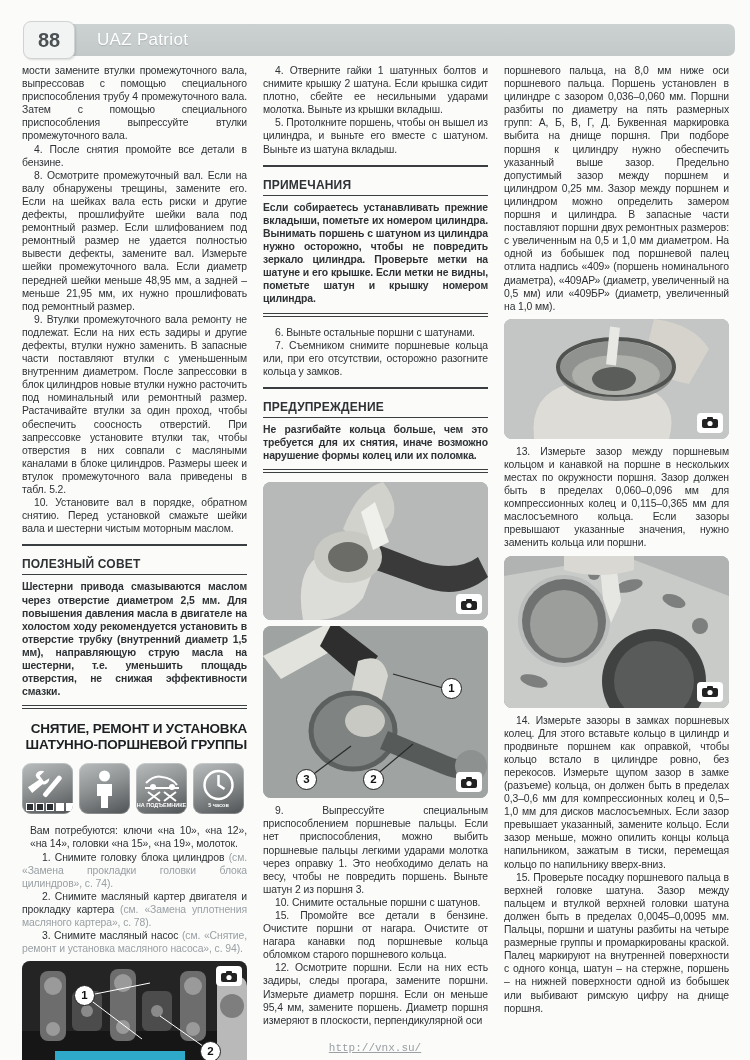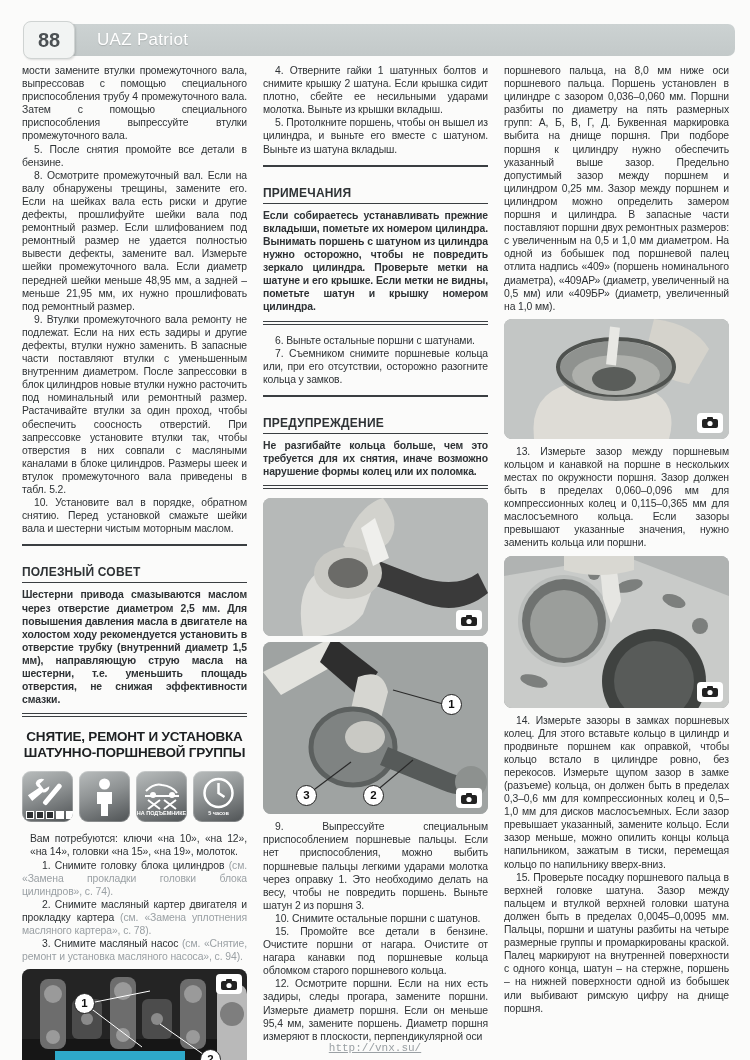--- a/index.html
+++ b/index.html
@@ -21,27 +21,27 @@
   
   .columns { position:absolute; left:22px; top:64px; width:708px; display:flex; gap:16px; }
   .col { width:225px; color:#2e3235; font-size:10.4px; line-height:13.1px; text-align:justify; letter-spacing:-0.1px; }
   .col p { text-indent:12px; }
   .col p.noindent { text-indent:0; }
   .ref { color:#9aa0a4; }
   .b { font-weight:normal;margin-left:8px; }
 
   
   .infobox { margin:9px 0 9px 0; border-top:2px solid #3a3e41; border-bottom:4px double #3a3e41; }
-  .infobox .ib-title { font-size:12px; font-weight:bold; letter-spacing:.2px; padding:20px 0 3px 0;
+  .infobox .ib-title { font-size:12px; font-weight:bold; letter-spacing:.2px; padding:12px 0 3px 0;
                        border-bottom:1.5px solid #3a3e41; text-align:left; }
   .infobox .ib-body { font-weight:bold; padding:5px 0 7px 0; text-indent:0 !important; }
 
   
   .section-title { font-size:13.5px; font-weight:bold; line-height:16px; margin:12px 0 10px 0;
-                   text-align:center; color:#1d2022; letter-spacing:-0.2px; }
+                   text-align:right; color:#1d2022; letter-spacing:-0.2px; }
 
   
   .icons-row { display:flex; gap:6px; margin:2px 0 10px 0; }
   .job-icon { position:relative; width:51px; height:51px; border-radius:9px;
               background:linear-gradient(160deg,#b9bdbd 0%,#8e9293 45%,#4e5254 100%);
               overflow:hidden; box-shadow:inset 0 0 0 1px rgba(255,255,255,.25); }
   .job-icon svg { position:absolute; inset:0; }
   .job-label { position:absolute; left:0; right:0; bottom:2px; text-align:center;
                color:#fff; font-size:5.5px; font-weight:bold; letter-spacing:0; }
   .diff-squares { position:absolute; left:4px; bottom:3px; display:flex; gap:2px; }
@@ -70,21 +70,21 @@
 
   <div class="header">
     <div class="pagenum-box">88</div>
     <div class="header-title">UAZ Patriot</div>
   </div>
 
   <div class="columns">
 
     <div class="col">
       <p class="noindent">мости замените втулки промежуточного вала, выпрессовав с помощью специального приспособления трубу 4 промежуточного вала. Затем с помощью специального приспособления выпрессуйте втулки промежуточного вала.</p>
-      <p>5. После снятия промойте все детали в бензине.</p>
+      <p>4. После снятия промойте все детали в бензине.</p>
       <p>8. Осмотрите промежуточный вал. Если на валу обнаружены трещины, замените его. Если на шейках вала есть риски и другие дефекты, прошлифуйте шейки вала под ремонтный размер. Если шлифованием под ремонтный размер не удается полностью вывести дефекты, замените вал. Измерьте шейки промежуточного вала. Если диаметр передней шейки меньше 48,95 мм, а задней – меньше 21,95 мм, их нужно прошлифовать под ремонтный размер.</p>
       <p>9. Втулки промежуточного вала ремонту не подлежат. Если на них есть задиры и другие дефекты, втулки нужно заменить. В запасные части поставляют втулки с уменьшенным внутренним диаметром. После запрессовки в блок цилиндров новые втулки нужно расточить под номинальный или ремонтный размер. Растачивайте втулки за один проход, чтобы обеспечить соосность отверстий. При запрессовке установите втулки так, чтобы отверстия в них совпали с масляными каналами в блоке цилиндров. Размеры шеек и втулок промежуточного вала приведены в табл. 5.2.</p>
       <p>10. Установите вал в порядке, обратном снятию. Перед установкой смажьте шейки вала и шестерни чистым моторным маслом.</p>
 
       <div class="infobox">
         <div class="ib-title">ПОЛЕЗНЫЙ СОВЕТ</div>
         <div class="ib-body">Шестерни привода смазываются маслом через отверстие диаметром 2,5 мм. Для повышения давления масла в двигателе на холостом ходу рекомендуется установить в отверстие трубку (внутренний диаметр 1,5 мм), направляющую струю масла на шестерни, т.е. уменьшить площадь отверстия, не снижая эффективности смазки.</div>
       </div>
 
       <div class="section-title">СНЯТИЕ, РЕМОНТ И УСТАНОВКА ШАТУННО-ПОРШНЕВОЙ ГРУППЫ</div>

